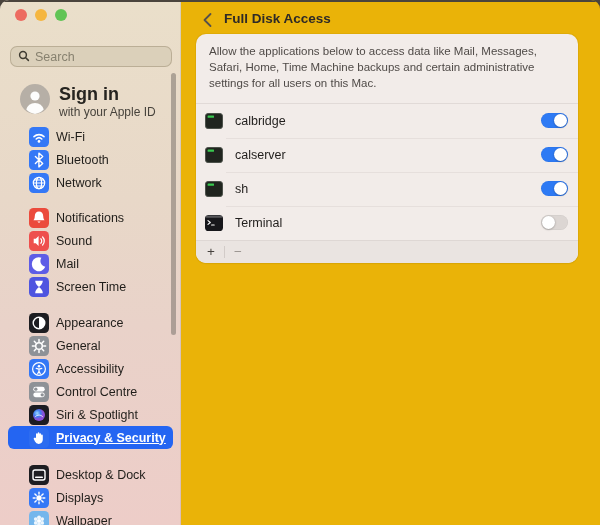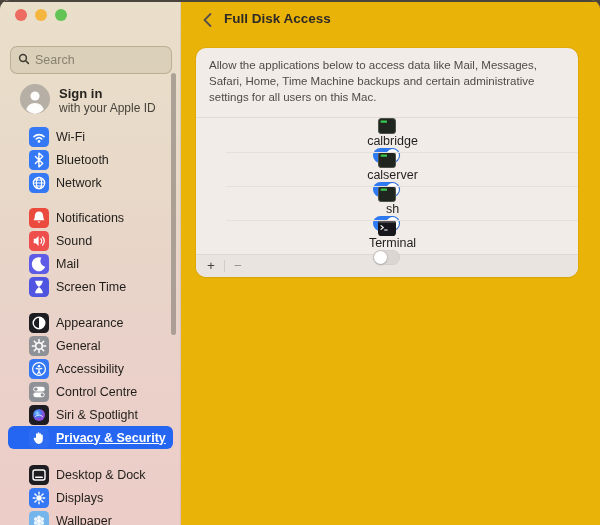--- a/index.html
+++ b/index.html
@@ -12,28 +12,28 @@
 
   
   .sidebar { position:absolute; left:0; top:0; width:181px; height:525px;
              background:linear-gradient(180deg,#eadfca 0%,#e8d8c8 38%,#e9d2c9 62%,#edcdc8 100%);
              border-right:1px solid rgba(0,0,0,0.07); }
   .traffic { position:absolute; top:9px; width:12px; height:12px; border-radius:50%; }
   .t-close { left:15px; background:#ed6b60; }
   .t-min   { left:35px; background:#f5b63f; }
   .t-zoom  { left:55px; background:#61c455; }
 
-  .search-field { position:absolute; left:10px; top:46px; width:162px; height:28px;
+  .search-field { position:absolute; left:10px; top:46px; width:162px; height:21px;
                   background:rgba(214,203,180,0.75); border:1px solid rgba(160,148,120,0.55);
                   border-radius:7px; display:flex; align-items:center; padding:0 7px; gap:5px; }
   .search-field .ph { color:#87816f; font-size:12.5px; }
   .search-field svg { flex:0 0 auto; }
 
   .signin { position:absolute; left:20px; top:84px; display:flex; gap:9px; align-items:center; }
-  .signin-title { font-size:13px; font-weight:700; color:#262420; line-height:1.15; }
+  .signin-title { font-size:18px; font-weight:700; color:#262420; line-height:1.15; }
   .signin-sub   { font-size:12px; color:#47433c; }
 
   .scroll-thumb { position:absolute; right:4px; top:73px; width:5px; height:262px;
                   border-radius:3px; background:rgba(122,115,107,0.55); }
 
   .nav { position:absolute; left:0; top:125px; width:181px; }
   .nav-group { margin-bottom:12px; }
   .nav-group:nth-child(2){ margin-bottom:13px; }
   .nav-group:nth-child(3){ margin-bottom:14px; }
   .nav-item { position:relative; height:23px; display:flex; align-items:center;
@@ -45,26 +45,26 @@
               background:#2465f2; border-radius:6px; }
   .nav-item.selected .nav-icon, .nav-item.selected .nav-label { position:relative; z-index:1;text-decoration:underline; }
   .nav-item.selected .nav-label { color:#ffffff; font-weight:700; }
 
   
   .panel { position:absolute; left:181px; top:0; width:419px; height:525px; background:#eab308; }
   .panel-header { position:absolute; left:0; top:8px; width:419px; height:26px; }
   .back-btn { position:absolute; left:18px; top:3px; width:18px; height:18px; cursor:default; }
   .page-title { position:absolute; left:43px; top:3px; font-size:13.5px; font-weight:700; color:#2e2a27; }
 
-  .card { position:absolute; left:15px; top:48px; width:382px; background:#f2ece9;
+  .card { position:absolute; left:15px; top:34px; width:382px; background:#f2ece9;
           border-radius:10px; box-shadow:0 0 0 1px rgba(0,0,0,0.045), 0 1px 2px rgba(0,0,0,0.04); }
   .card-desc { padding:10px 13px 11px; font-size:11.5px; line-height:1.38; color:#4f4a47; }
   .full-divider { height:1px; background:#e1dad7; }
 
-  .app-row { position:relative; height:34px; display:flex; align-items:center; padding:0 10px 0 9px;flex-direction:column; }
+  .app-row { position:relative; height:34px; display:flex; align-items:center; padding:0 10px 0 9px; }
   .app-row + .app-row::before { content:""; position:absolute; left:30px; right:0; top:0; height:1px;
                                 background:#e6dfdc; }
   .app-icon { width:18px; height:16px; flex:0 0 auto; }
   .app-icon svg { display:block; width:18px; height:16px; }
   .app-name { margin-left:12px; font-size:12.5px; color:#211f1d; flex:1 1 auto; }
 
   .toggle { position:relative; width:27px; height:15px; border-radius:8px; background:#dcd6d3;
             flex:0 0 auto; cursor:default; box-shadow:inset 0 0 0 0.5px rgba(0,0,0,0.06); }
   .toggle .knob { position:absolute; top:1px; left:1px; width:13px; height:13px; border-radius:50%;
             background:#ffffff; box-shadow:0 0.5px 2px rgba(0,0,0,0.35); }

